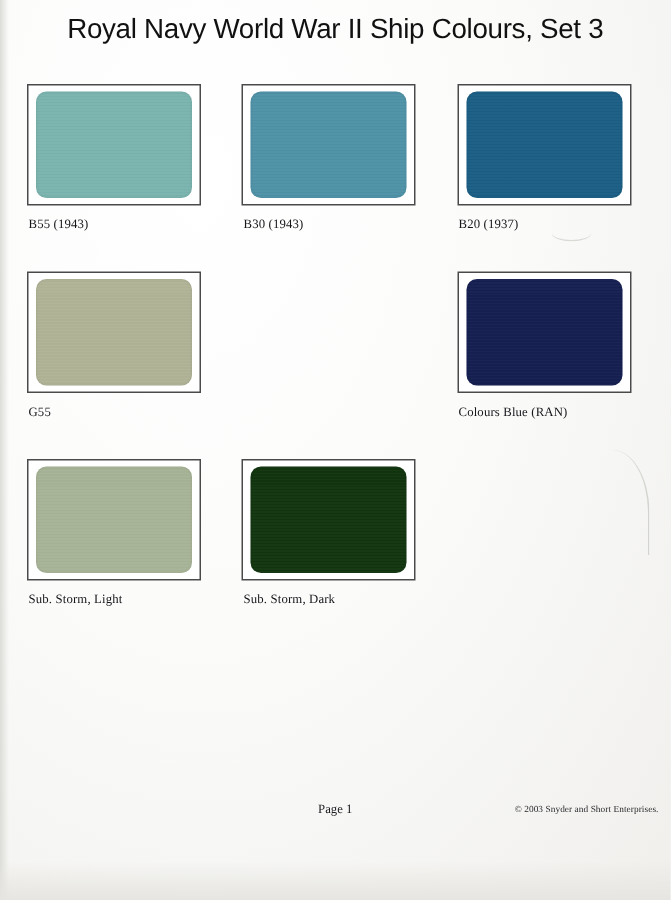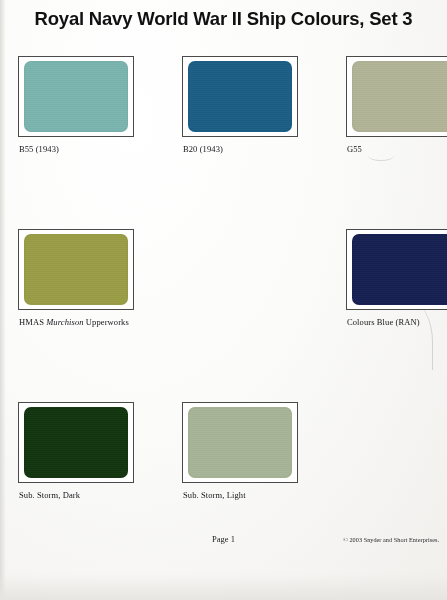--- a/index.html
+++ b/index.html
@@ -33,36 +33,35 @@
     height: 26px;
     background: linear-gradient(to top, #e6e5e1, rgba(255,255,255,0));
   }
   .title {
     position: absolute;
     top: 8px;
     left: 0;
     right: 0;
     text-align: center;
     font-family: "Liberation Sans", sans-serif;
-    font-weight: bold;
+    font-weight: normal;
     font-size: 18.5px;
     letter-spacing: -0.2px;
     color: #111111;
   }
   .grid {
     position: absolute;
     top: 56px;
     left: 18px;
     width: 412px;
     display: grid;
     grid-template-columns: repeat(3, 1fr);
     grid-auto-rows: 125px;
     column-gap: 18px;
     row-gap: 0px;
-    gap: 48px;
   }
   .cell {
     position: relative;
   }
   .cell.empty {
     visibility: hidden;
   }
   .chip-frame {
     width: 116px;
     height: 81px;
@@ -169,66 +168,66 @@
 
 <div class="grid">
 
   <div class="cell">
     <div class="chip-frame">
       <div class="chip" style="background-color: rgb(122, 179, 174);"></div>
     </div>
     <div class="caption">B55  (1943)</div>
   </div>
 
+  <div class="cell">
+    <div class="chip-frame">
+      <div class="chip" style="background-color: rgb(78, 145, 166);"></div>
+    </div>
+    <div class="caption">B30  (1943)</div>
+  </div>
 
   <div class="cell">
     <div class="chip-frame">
       <div class="chip" style="background-color: rgb(26, 93, 132);"></div>
     </div>
-    <div class="caption">B20  (1943)</div>
+    <div class="caption">B20  (1937)</div>
   </div>
 
 
   <div class="cell">
     <div class="chip-frame">
       <div class="chip" style="background-color: rgb(176, 179, 150);"></div>
     </div>
     <div class="caption">G55</div>
   </div>
 
 
-  <div class="cell">
-    <div class="chip-frame">
-      <div class="chip" style="background-color: rgb(154, 157, 69);"></div>
-    </div>
-    <div class="caption"><span>HMAS </span><i>Murchison</i><span> Upperworks</span></div>
-  </div>
 
 
   <div class="cell empty"></div>
 
   <div class="cell">
     <div class="chip-frame">
       <div class="chip" style="background-color: rgb(21, 31, 81);"></div>
     </div>
     <div class="caption">Colours Blue (RAN)</div>
   </div>
 
   <div class="cell">
     <div class="chip-frame">
+      <div class="chip" style="background-color: rgb(167, 179, 150);"></div>
+    </div>
+    <div class="caption">Sub. Storm, Light</div>
+  </div>
+
+  <div class="cell">
+    <div class="chip-frame">
       <div class="chip" style="background-color: rgb(17, 53, 15);"></div>
     </div>
     <div class="caption">Sub. Storm, Dark</div>
-  </div>
-
-  <div class="cell">
-    <div class="chip-frame">
-      <div class="chip" style="background-color: rgb(167, 179, 150);"></div>
-    </div>
-    <div class="caption">Sub. Storm, Light</div>
   </div>
 
 </div>
 
 <div class="footer">
   <div class="page-number">Page 1</div>
   <div class="copyright">© 2003 Snyder and Short Enterprises.</div>
 </div>
 
 </body></html>

